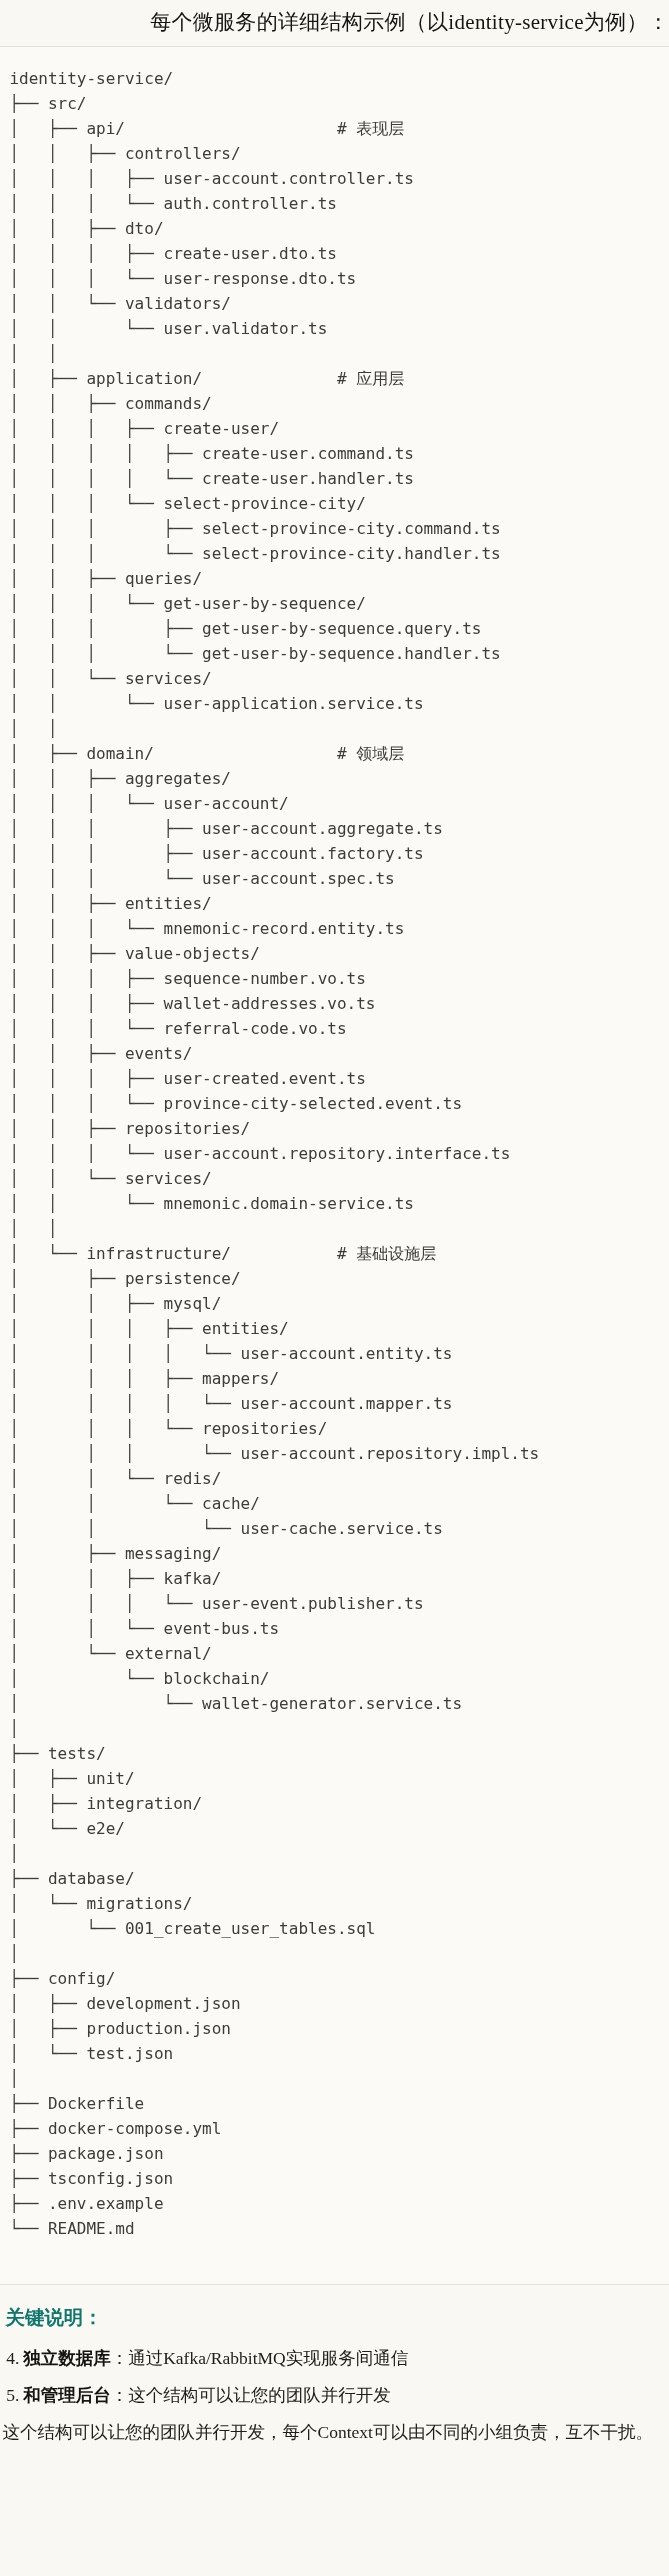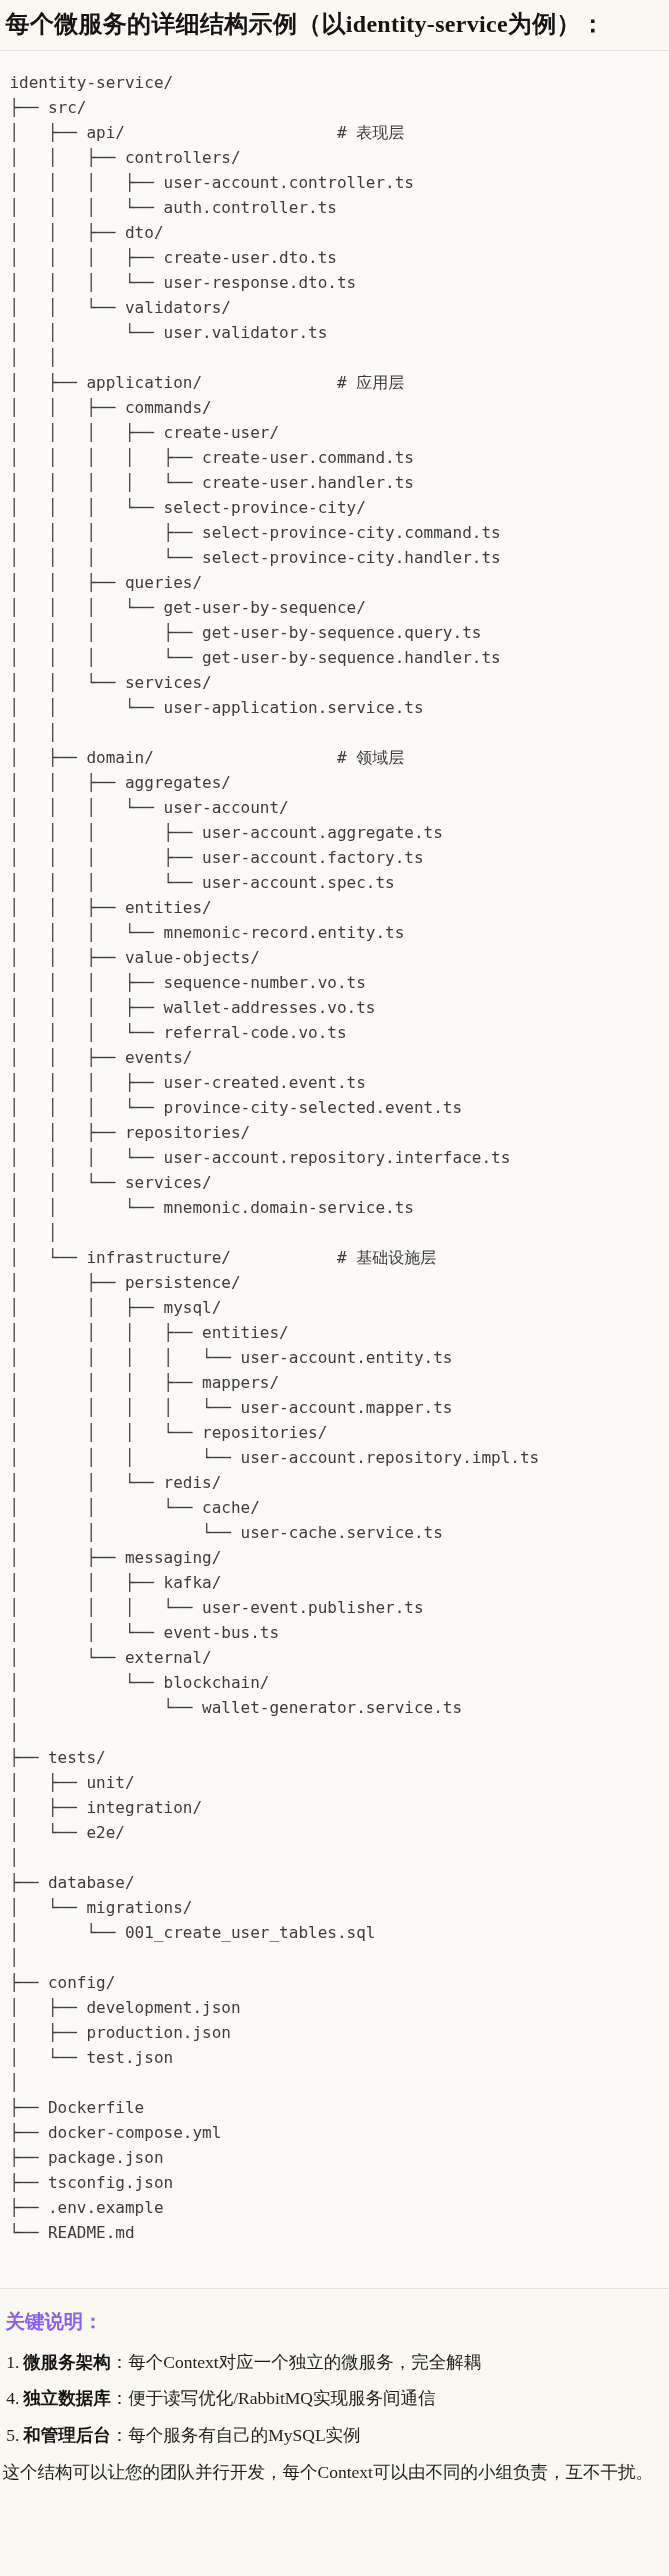--- a/index.html
+++ b/index.html
@@ -6,25 +6,26 @@
   body {
     width: 669px;
     height: 2576px;
     background: #F9F8F3;
     color: #1F1E19;
     font-family: "Liberation Serif", serif;
     overflow: hidden;
   }
   .page-title {
     margin: 8.8px 0 0 5.6px;
-    font-size: 24px;
+    font-size: 21px;
     line-height: 1.25;
-    font-weight: 700;
+    font-weight: 400;
     color: #151410;
     letter-spacing: 0.3px;
+    text-align: right;
   }
   .code-block {
     margin-top: 11.3px;
     background: #FBFAF7;
     border-top: 0.6px solid #E4E2DB;
     border-bottom: 0.6px solid #E4E2DB;
     padding: 19px 6.3px 43px 9.4px;
     box-sizing: border-box;
   }
   .file-tree {
@@ -33,21 +34,21 @@
     font-size: 16px;
     line-height: 25px;
     color: #3D3C38;
     white-space: pre;
   }
   .notes { padding: 0 6.3px 0 2.5px; }
   .notes-heading {
     margin: 19px 0 15px 3.1px;
     font-size: 19.4px;
     font-weight: 700;
-    color: #8b5cf6;
+    color: #0f766e;
   }
   .notes-list {
     list-style: none;
     margin: 0;
     padding: 0 0 0 3.8px;
   }
   .note-item {
     font-size: 17.5px;
     line-height: 25px;
     margin-bottom: 11.3px;
@@ -154,31 +155,28 @@
 ├── package.json
 ├── tsconfig.json
 ├── .env.example
 └── README.md</pre>
 </div>
 
 <div class="notes">
   <h2 class="notes-heading">关键说明：</h2>
 
   <ol class="notes-list" id="notes-list">
-    <li class="note-item">
-      <span class="num">1.</span><span class="label">微服务架构</span><span class="rest">：每个Context对应一个独立的微服务，完全解耦</span>
-    </li>
 
 
 
     <li class="note-item">
-      <span class="num">4.</span><span class="label">独立数据库</span><span class="rest">：便于读写优化/RabbitMQ实现服务间通信</span>
+      <span class="num">4.</span><span class="label">独立数据库</span><span class="rest">：通过Kafka/RabbitMQ实现服务间通信</span>
     </li>
 
     <li class="note-item">
-      <span class="num">5.</span><span class="label">和管理后台</span><span class="rest">：每个服务有自己的MySQL实例</span>
+      <span class="num">5.</span><span class="label">和管理后台</span><span class="rest">：这个结构可以让您的团队并行开发</span>
     </li>
 
   </ol>
 
   <p class="notes-footer">这个结构可以让您的团队并行开发，每个Context可以由不同的小组负责，互不干扰。</p>
 </div>
 
 
 </body></html>

